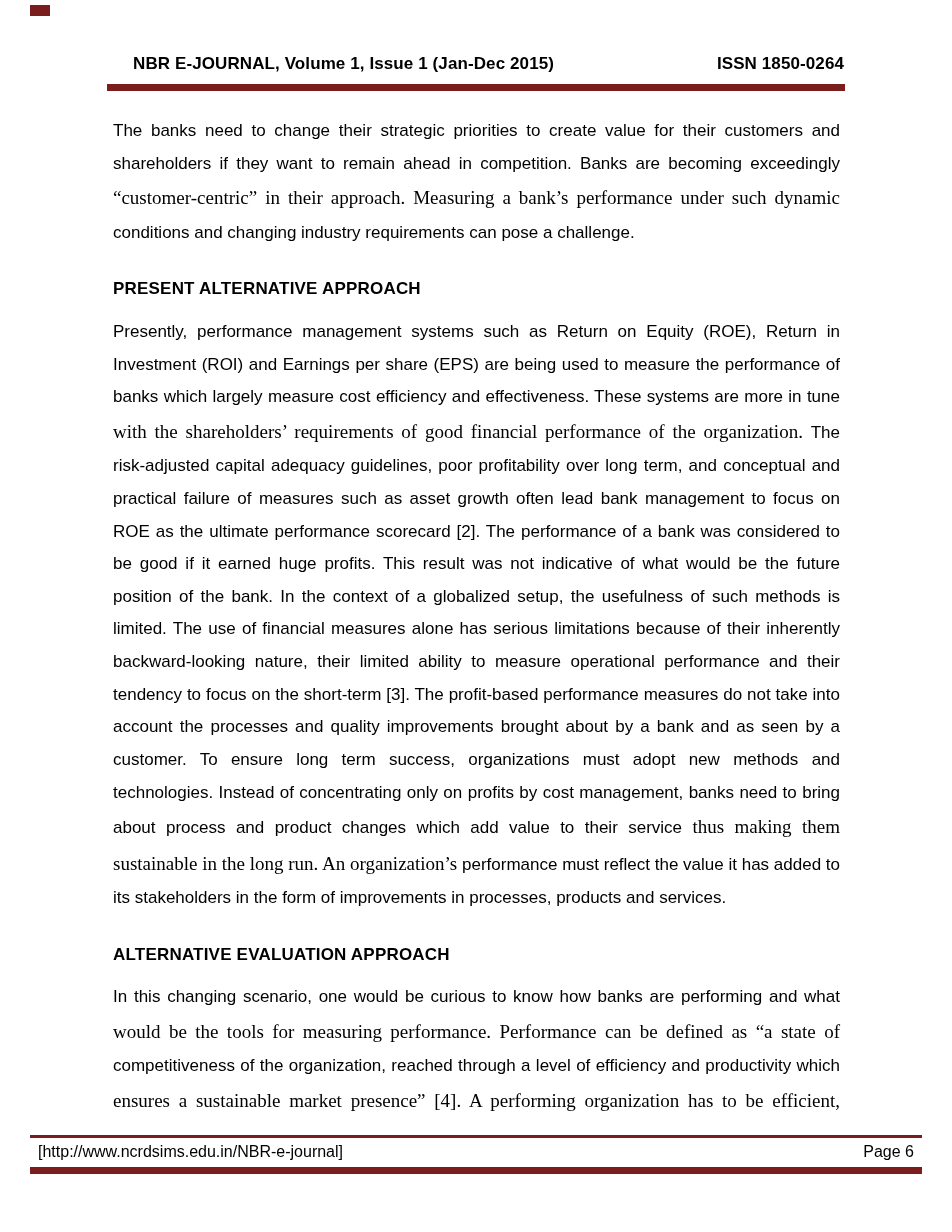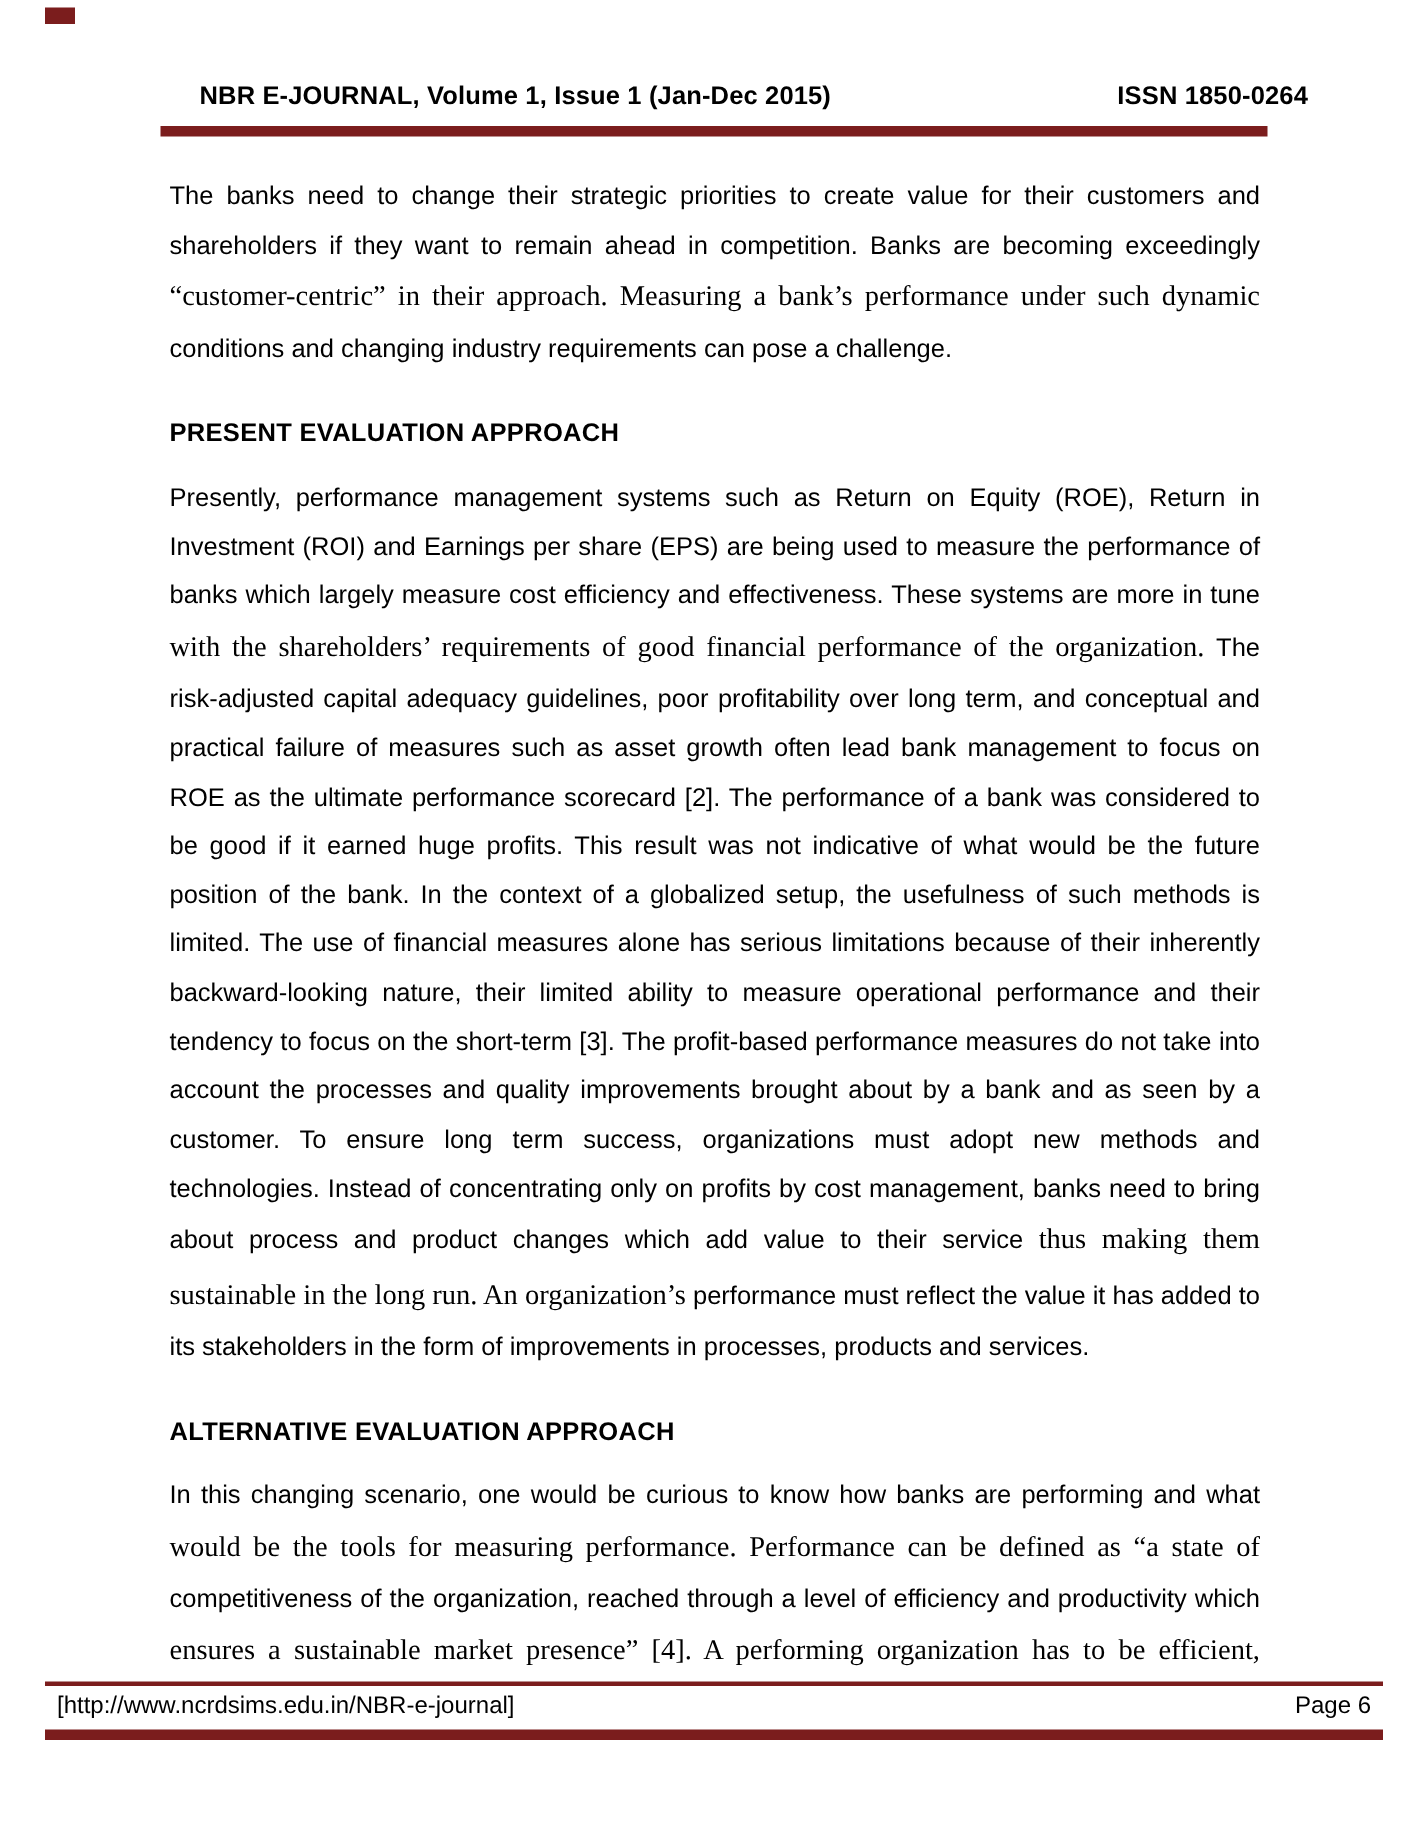--- a/index.html
+++ b/index.html
@@ -22,21 +22,21 @@
     top: 5px;
     left: 30px;
     width: 20px;
     height: 11px;
     background: var(--accent, #7b1d1d);
   }
   .page-header {
     display: flex;
     justify-content: space-between;
     align-items: baseline;
-    padding: 54px 80px 0 133px;
+    padding: 54px 108px 0 133px;
     font-size: 17px;
     font-weight: bold;
     letter-spacing: 0.1px;
   }
   .header-rule {
     height: 7px;
     background: var(--accent, #7b1d1d);
     margin: 10px 107px 0 107px;
   }
   .page-body {
@@ -60,21 +60,21 @@
   .page-body h2.space-before {
   }
   .serif {
     font-family: "Liberation Serif", serif;
     font-size: 19px;
   }
   .page-footer {
     position: absolute;
     left: 30px;
     right: 30px;
-    bottom: 72px;
+    bottom: 58px;
   }
   .footer-rule-top {
     height: 3px;
     background: var(--accent, #7b1d1d);
   }
   .footer-rule-bottom {
     height: 7px;
     background: var(--accent, #7b1d1d);
   }
   .footer-row {
@@ -94,21 +94,21 @@
 
   <header class="page-header">
     <span>NBR  E-JOURNAL, Volume 1, Issue 1 (Jan-Dec 2015)</span>
     <span>ISSN 1850-0264</span>
   </header>
 
   <div class="header-rule"></div>
 
   <main class="page-body" id="content">
       <p><span>The banks need to change their strategic priorities to create value for their customers and shareholders if they want to remain ahead in competition. Banks are becoming exceedingly </span><span class="serif">“customer-centric” in their approach. Measuring a bank’s performance under such dynamic </span><span>conditions and changing industry requirements can pose a challenge.</span></p>
-      <h2>PRESENT EVALUATION APPROACH</h2>
+      <h2>PRESENT ALTERNATIVE APPROACH</h2>
       <p><span>Presently, performance management systems such as Return on Equity (ROE), Return in Investment (ROI) and Earnings per share (EPS) are being used to measure the performance of banks which largely measure cost efficiency and effectiveness. These systems are more in tune </span><span class="serif">with the shareholders’ requirements of good financial performance of the organization. </span><span>The risk-adjusted capital adequacy guidelines, poor profitability over long term, and conceptual and practical failure of measures such as asset growth often lead bank management to focus on ROE as the ultimate performance scorecard [2]. The performance of a bank was considered to be good if it earned huge profits. This result was not indicative of what would be the future position of the bank. In the context of a globalized setup, the usefulness of such methods is limited. The use of financial measures alone has serious limitations because of their inherently backward-looking nature, their limited ability to measure operational performance and their tendency to focus on the short-term [3]. The profit-based performance measures do not take into account the processes and quality improvements brought about by a bank and as seen by a customer. To ensure long term success, organizations must adopt new methods and technologies. Instead of concentrating only on profits by cost management, banks need to bring about process and product changes which add value to their service </span><span class="serif">thus making them sustainable in the long run. An organization’s </span><span>performance must reflect the value it has added to its stakeholders in the form of improvements in processes, products and services.</span></p>
       <h2 class="space-before">ALTERNATIVE EVALUATION APPROACH</h2>
       <p><span>In this changing scenario, one would be curious to know how banks are performing and what </span><span class="serif">would be the tools for measuring performance. Performance can be defined as “a state of </span><span>competitiveness of the organization, reached through a level of efficiency and productivity which </span><span class="serif">ensures a sustainable market presence” [4]. A performing organization has to be efficient, </span><span>competitive and productive. A performance measurement tool must reflect the strategies of an </span></p>
     </main>
 
   <footer class="page-footer">
     <div class="footer-rule-top"></div>
     <div class="footer-row">
       <span>[http://www.ncrdsims.edu.in/NBR-e-journal]</span>
       <span>Page 6</span>

